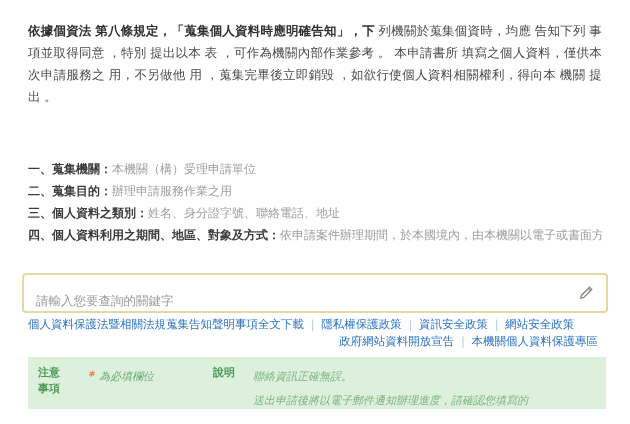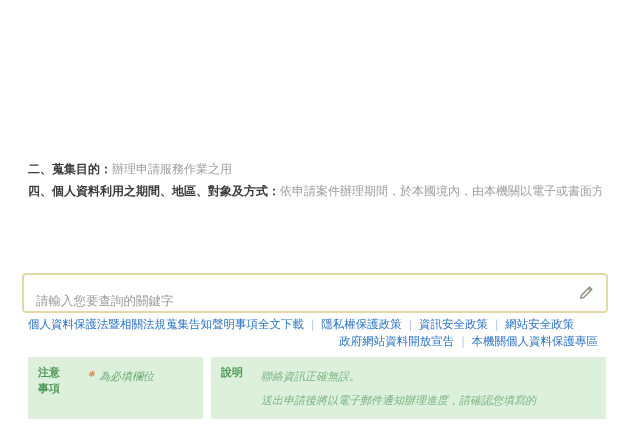--- a/index.html
+++ b/index.html
@@ -126,23 +126,23 @@
     text-decoration: none;
   }
   .sep { color: #9bb9dd; padding: 0 3px; }
 
   
   .notice-row {
     position: absolute;
     left: 28px;
     top: 357px;
     width: 578px;
-    height: 62px;
-    display: flex;
-    gap: 8px;
+    height: 52px;
+    display: flex;
+    gap: 0;
   }
   .notice {
     background: #ddf0dc;
     display: flex;
     align-items: flex-start;
     box-sizing: border-box;
     padding: 7px 10px;
   }
   .notice-left {
     width: 175px;
@@ -176,24 +176,33 @@
     margin-right: 2px;
   }
   .notice-left .notice-body { color: #6aab72; }
   .notice-right .notice-body { color: #7ab482; }
 </style>
 </head>
 <body>
 
 <div class="page">
 
+  <div class="intro">
+    <span class="strong">依據個資法 第八條規定，「蒐集個人資料時應明確告知」，下 </span><span>列機關於蒐集個資時，均應 告知下列 事項並取得同意 ，特別 提出以本 </span><span>表 ，可作為機關內部作業參考 。 本申請書所 填寫之個人資料，僅供本次申請服務之 </span><span>用，不另做他 用 ，蒐集完畢後立即銷毀 ，如欲行使個人資料相關權利，得向本 </span><span>機關 提出 。</span>
+  </div>
 
   <div class="req-list">
     <div class="req-item">
+      <span class="lead">一、蒐集機關：</span><span class="tail">本機關（構）受理申請單位</span>
+    </div>
+    <div class="req-item">
       <span class="lead">二、蒐集目的：</span><span class="tail">辦理申請服務作業之用</span>
+    </div>
+    <div class="req-item">
+      <span class="lead">三、個人資料之類別：</span><span class="tail">姓名、身分證字號、聯絡電話、地址</span>
     </div>
     <div class="req-item">
       <span class="lead">四、個人資料利用之期間、地區、對象及方式：</span><span class="tail">依申請案件辦理期間，於本國境內，由本機關以電子或書面方式利用</span>
     </div>
   </div>
 
   <div class="search-bar">
     <input class="search-input" type="text" placeholder="請輸入您要查詢的關鍵字" style="">
     <span class="edit-icon">
       <svg width="16" height="16" viewBox="0 0 16 16" fill="none" stroke="currentColor" stroke-width="1.3">

